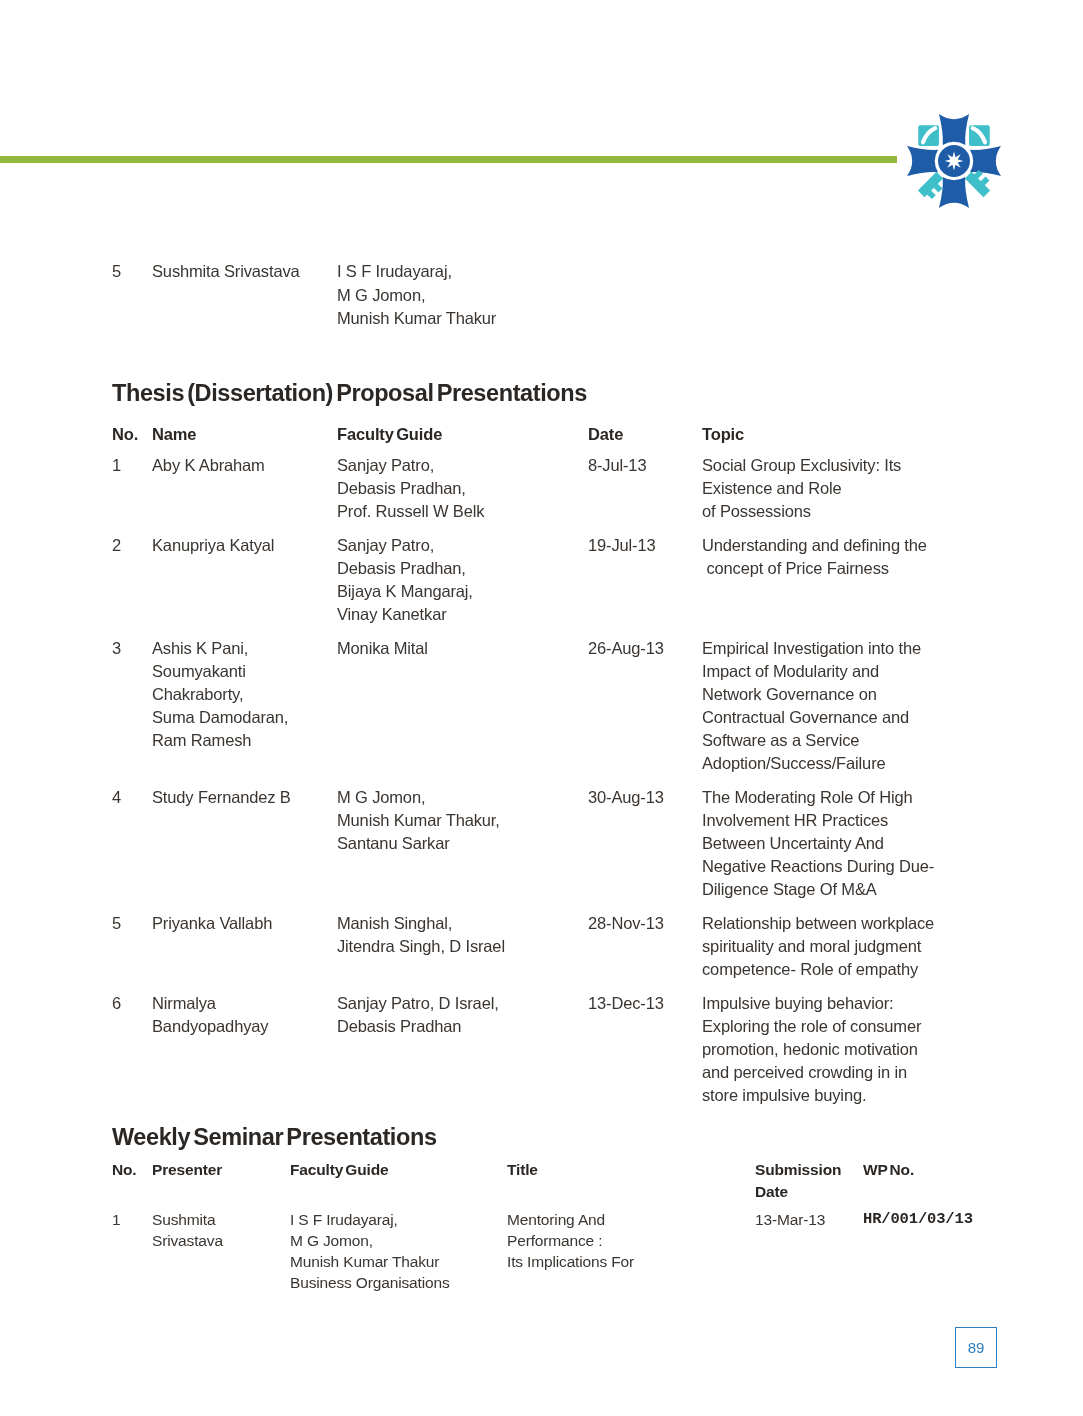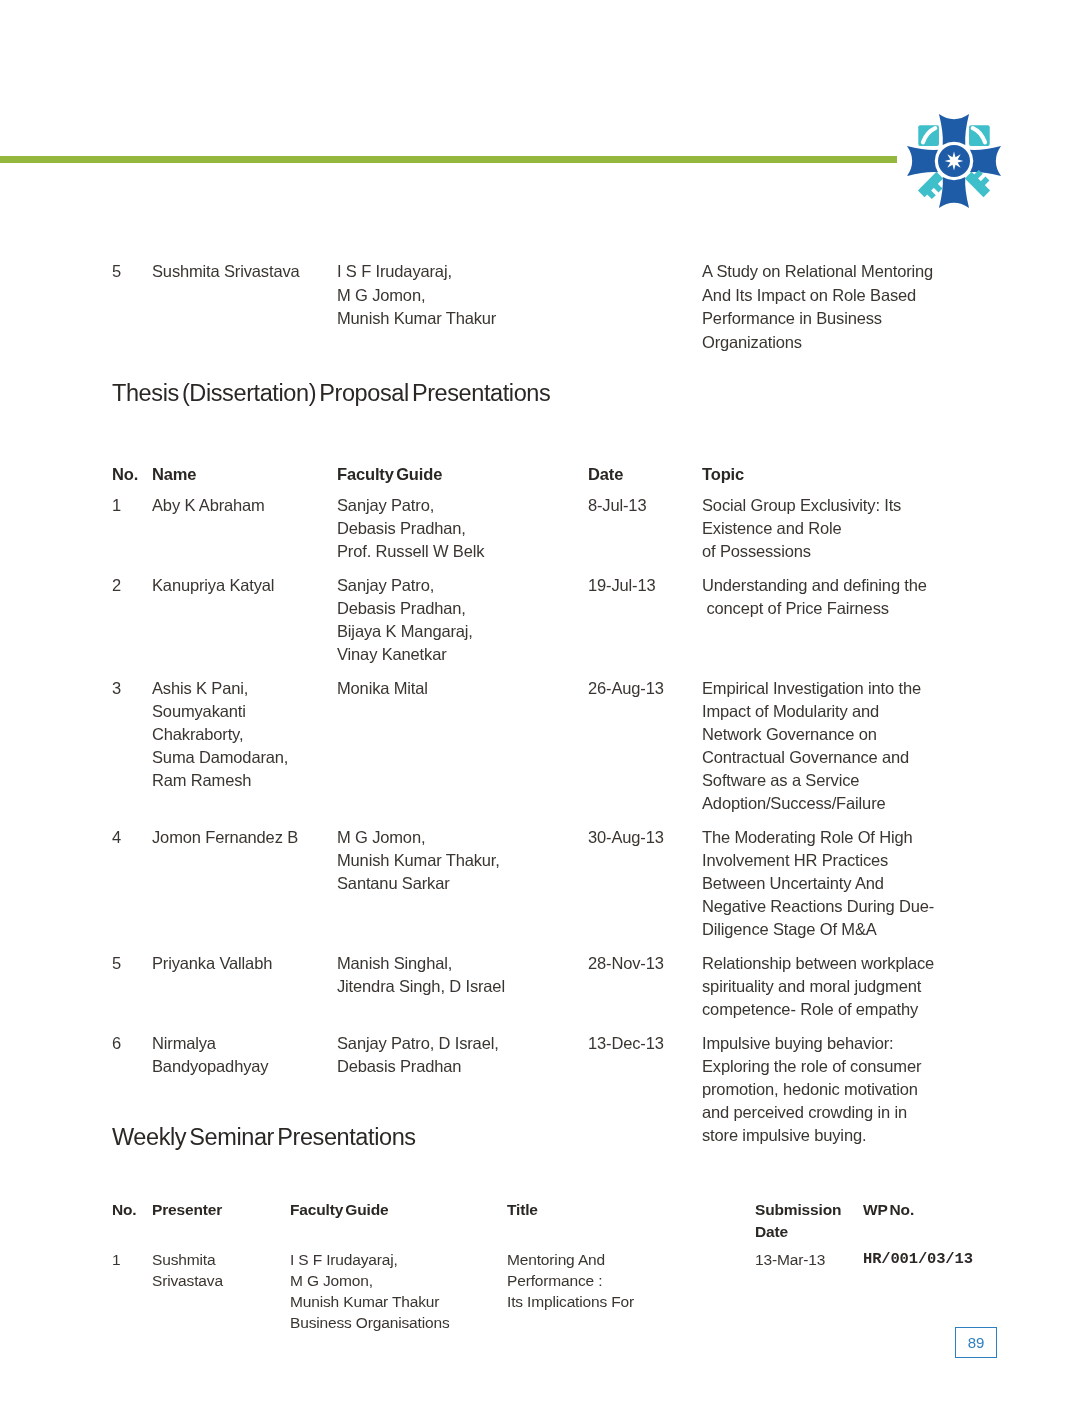--- a/index.html
+++ b/index.html
@@ -15,50 +15,50 @@
   .accent-rule{
     position:absolute;left:0;top:156px;
     width:897px;height:7px;
     background:var(--accent-green,#94B73E);
   }
   .logo{position:absolute;left:906px;top:114px;width:96px;height:94px;}
   .lb{fill:var(--logo-blue,#1E5CA8);}
   .lt{fill:var(--logo-teal,#3FBFC9);}
   .section-title{
     position:absolute;left:112px;
-    font-size:23.5px;line-height:27px;font-weight:400;
+    font-size:23.5px;line-height:27px;font-weight:700;
     color:var(--heading,#2B2724);
     letter-spacing:-0.4px;word-spacing:-3px;
     white-space:nowrap;
     text-align:right;
   }
   #thesis-title{top:380px;}
   #seminar-title{top:1124px;}
   .tbl{position:absolute;left:112px;}
   .cols1{display:grid;grid-template-columns:40px 185px 251px 114px 306px;}
   .cols2{display:grid;grid-template-columns:40px 138px 217px 248px 108px 150px;}
   .cell{white-space:pre-line;padding-right:6px;}
   .t1 .cell{font-size:16.5px;line-height:23px;}
   #frag{top:260px;}
   #frag .cell{font-size:16.5px;line-height:23.5px;}
   #t1{top:423px;}
   #t2{top:1159px;}
   .t2 .cell{font-size:15.5px;line-height:21px;}
   .hrow .cell{
     font-weight:700;color:var(--heading,#2B2724);
-    word-spacing:-2px;white-space:normal;margin-top:40px;
+    word-spacing:-2px;white-space:normal;
   }
   #t1 .hrow{margin-bottom:8px;}
   #t1 .drow{margin-bottom:11px;}
   #t2 .hrow .cell{line-height:22px;}
   #t2 .hrow{margin-bottom:6px;}
   .wp{font-weight:700;color:var(--heading,#2B2724);font-family:Liberation Mono, monospace;}
   .page-number-box{
     position:absolute;left:955px;top:1327px;
-    width:42px;height:31px;
+    width:42px;height:41px;
     border:1.5px solid var(--page-blue,#2E7FC0);
     color:var(--page-blue,#2E7FC0);
     display:flex;align-items:center;justify-content:center;
     font-size:15px;box-sizing:border-box;
   }
 </style>
 </head>
 <body>
 
 <div class="page">
@@ -89,24 +89,20 @@
   </svg>
 
   <div class="tbl t1" id="frag">
     <div class="cols1 drow">
       <div class="cell">5</div>
       <div class="cell">Sushmita Srivastava</div>
       <div class="cell">I S F Irudayaraj,
 M G Jomon,
 Munish Kumar Thakur</div>
       <div class="cell"></div>
-      <div class="cell">A Study on Relational Mentoring
-And Its Impact on Role Based
-Performance in Business
-Organizations</div>
     </div>
   </div>
 
   <div class="section-title" id="thesis-title">Thesis (Dissertation) Proposal Presentations</div>
 
   <div class="tbl t1" id="t1">
     <div class="cols1 hrow">
       <div class="cell">No.</div>
       <div class="cell">Name</div>
       <div class="cell">Faculty Guide</div>
@@ -145,21 +141,21 @@
       <div class="cell">26-Aug-13</div>
       <div class="cell">Empirical Investigation into the
 Impact of Modularity and
 Network Governance on
 Contractual Governance and
 Software as a Service
 Adoption/Success/Failure</div>
     </div>
     <div class="cols1 drow">
       <div class="cell">4</div>
-      <div class="cell">Jomon Fernandez B</div>
+      <div class="cell">Study Fernandez B</div>
       <div class="cell">M G Jomon,
 Munish Kumar Thakur,
 Santanu Sarkar</div>
       <div class="cell">30-Aug-13</div>
       <div class="cell">The Moderating Role Of High
 Involvement HR Practices
 Between Uncertainty And
 Negative Reactions During Due-
 Diligence Stage Of M&amp;A</div>
     </div>

